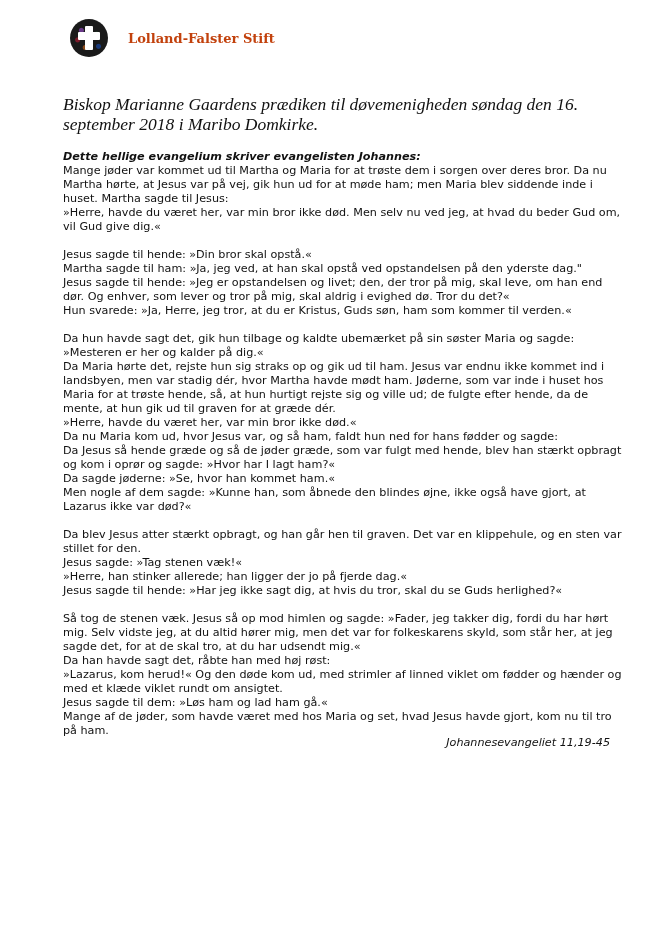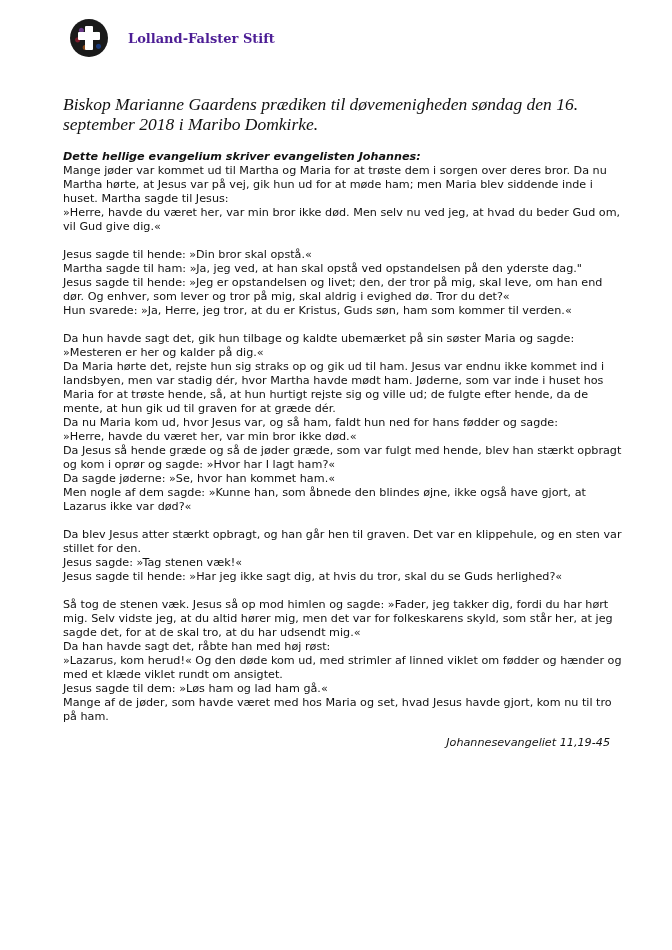--- a/index.html
+++ b/index.html
@@ -8,21 +8,21 @@
     .logo { width: 38px; height: 38px; border-radius: 50%; position: relative;
       background:
         radial-gradient(circle at 30% 30%, #6a3a8a 0 2px, transparent 3px),
         radial-gradient(circle at 70% 40%, #2a6a3a 0 2px, transparent 3px),
         radial-gradient(circle at 40% 75%, #8a4a1a 0 2px, transparent 3px),
         radial-gradient(circle at 75% 72%, #1a3a7a 0 2px, transparent 3px),
         radial-gradient(circle at 20% 55%, #7a1a2a 0 2px, transparent 3px),
         #1a1a1a; }
     .logo .bar-v { position: absolute; left: 15px; top: 7px; width: 8px; height: 24px; background: #fff; border-radius: 1px; }
     .logo .bar-h { position: absolute; left: 8px; top: 13px; width: 22px; height: 8px; background: #fff; border-radius: 1px; }
-    .org { margin-left: 20px; font-family: "DejaVu Serif", serif; font-weight: bold; font-size: 13px; color: #4c1d95; }
+    .org { margin-left: 20px; font-family: "DejaVu Serif", serif; font-weight: bold; font-size: 13px; color: #c2410c; }
     .title { position: absolute; left: 63px; top: 94px; width: 560px; font-family: "Liberation Serif", serif; font-style: italic; font-weight: normal; font-size: 17.5px; line-height: 20px; color: #111; }
     .body { position: absolute; left: 63px; top: 150px; width: 560px; font-family: "DejaVu Sans", sans-serif; font-size: 11.2px; line-height: 14px; color: #111; }
     .body p { margin: 0; }
     .body .gap { height: 14px; }
     .heading { font-weight: bold; font-style: italic; }
     .ref { position: absolute; right: 62px; top: 736px; font-family: "DejaVu Sans", sans-serif; font-style: italic; font-size: 11.2px; color: #111; }
   </style>
 </head>
 <body>
 
@@ -45,29 +45,30 @@
 
   <p>Jesus sagde til hende: »Din bror skal opstå.«</p>
   <p>Martha sagde til ham: »Ja, jeg ved, at han skal opstå ved opstandelsen på den yderste dag."</p>
   <p>Jesus sagde til hende: »Jeg er opstandelsen og livet; den, der tror på mig, skal leve, om han end dør. Og enhver, som lever og tror på mig, skal aldrig i evighed dø. Tror du det?«</p>
   <p>Hun svarede: »Ja, Herre, jeg tror, at du er Kristus, Guds søn, ham som kommer til verden.«</p>
   <div class="gap"></div>
 
   <p>Da hun havde sagt det, gik hun tilbage og kaldte ubemærket på sin søster Maria og sagde:</p>
   <p>»Mesteren er her og kalder på dig.«</p>
   <p>Da Maria hørte det, rejste hun sig straks op og gik ud til ham. Jesus var endnu ikke kommet ind i landsbyen, men var stadig dér, hvor Martha havde mødt ham. Jøderne, som var inde i huset hos Maria for at trøste hende, så, at hun hurtigt rejste sig og ville ud; de fulgte efter hende, da de mente, at hun gik ud til graven for at græde dér.</p>
+  <p>»Herre, havde du været her, var min bror ikke død.«</p>
   <p>Da nu Maria kom ud, hvor Jesus var, og så ham, faldt hun ned for hans fødder og sagde:</p>
-  <p>»Herre, havde du været her, var min bror ikke død.«</p>
   <p>Da Jesus så hende græde og så de jøder græde, som var fulgt med hende, blev han stærkt opbragt og kom i oprør og sagde: »Hvor har I lagt ham?«</p>
   <p>Da sagde jøderne: »Se, hvor han kommet ham.«</p>
   <p>Men nogle af dem sagde: »Kunne han, som åbnede den blindes øjne, ikke også have gjort, at Lazarus ikke var død?«</p>
   <div class="gap"></div>
 
   <p>Da blev Jesus atter stærkt opbragt, og han går hen til graven. Det var en klippehule, og en sten var stillet for den.</p>
   <p>Jesus sagde: »Tag stenen væk!«</p>
+  <p>»Herre, han stinker allerede; han ligger der jo på fjerde dag.«</p>
   <p>Jesus sagde til hende: »Har jeg ikke sagt dig, at hvis du tror, skal du se Guds herlighed?«</p>
   <div class="gap"></div>
 
   <p>Så tog de stenen væk. Jesus så op mod himlen og sagde: »Fader, jeg takker dig, fordi du har hørt mig. Selv vidste jeg, at du altid hører mig, men det var for folkeskarens skyld, som står her, at jeg sagde det, for at de skal tro, at du har udsendt mig.«</p>
   <p>Da han havde sagt det, råbte han med høj røst:</p>
   <p>»Lazarus, kom herud!« Og den døde kom ud, med strimler af linned viklet om fødder og hænder og med et klæde viklet rundt om ansigtet.</p>
   <p>Jesus sagde til dem: »Løs ham og lad ham gå.«</p>
   <p>Mange af de jøder, som havde været med hos Maria og set, hvad Jesus havde gjort, kom nu til tro på ham.</p>
 </div>
 

